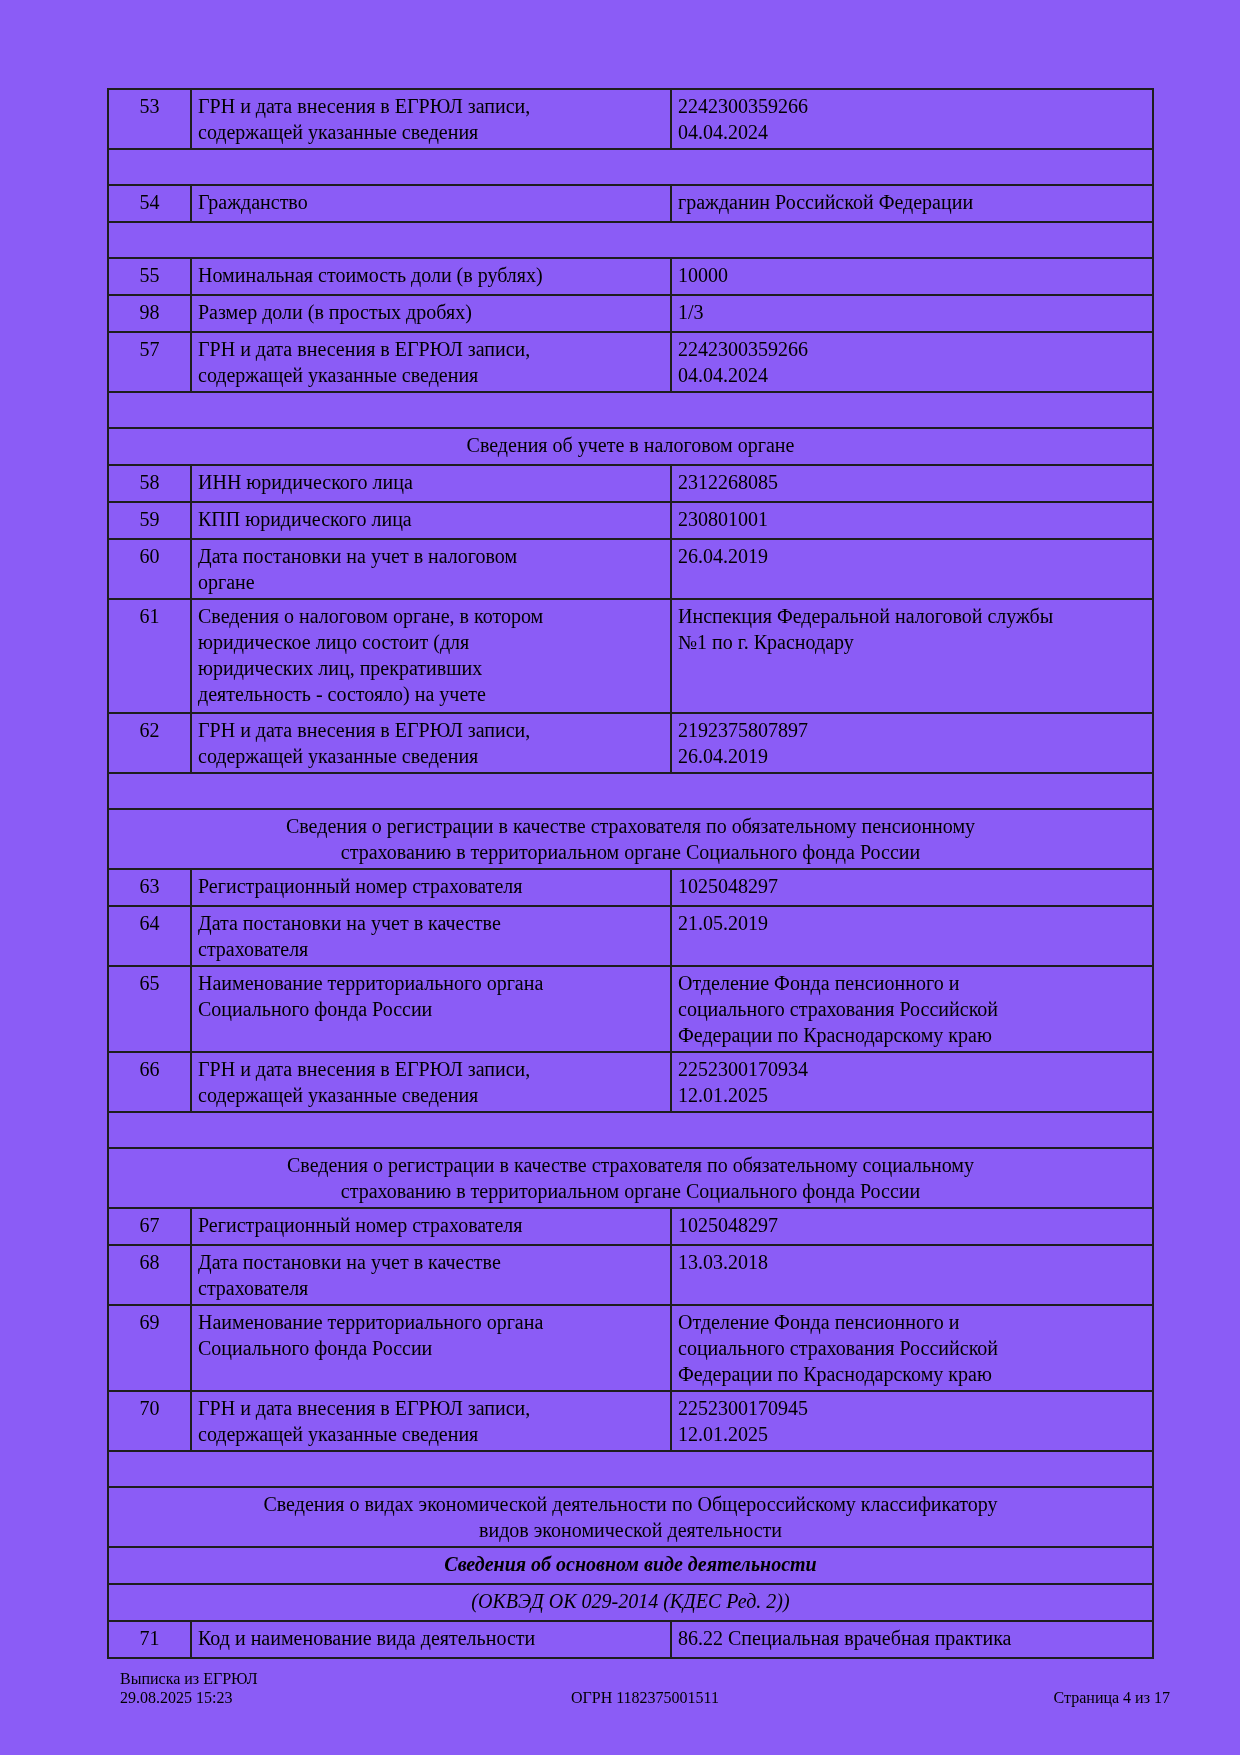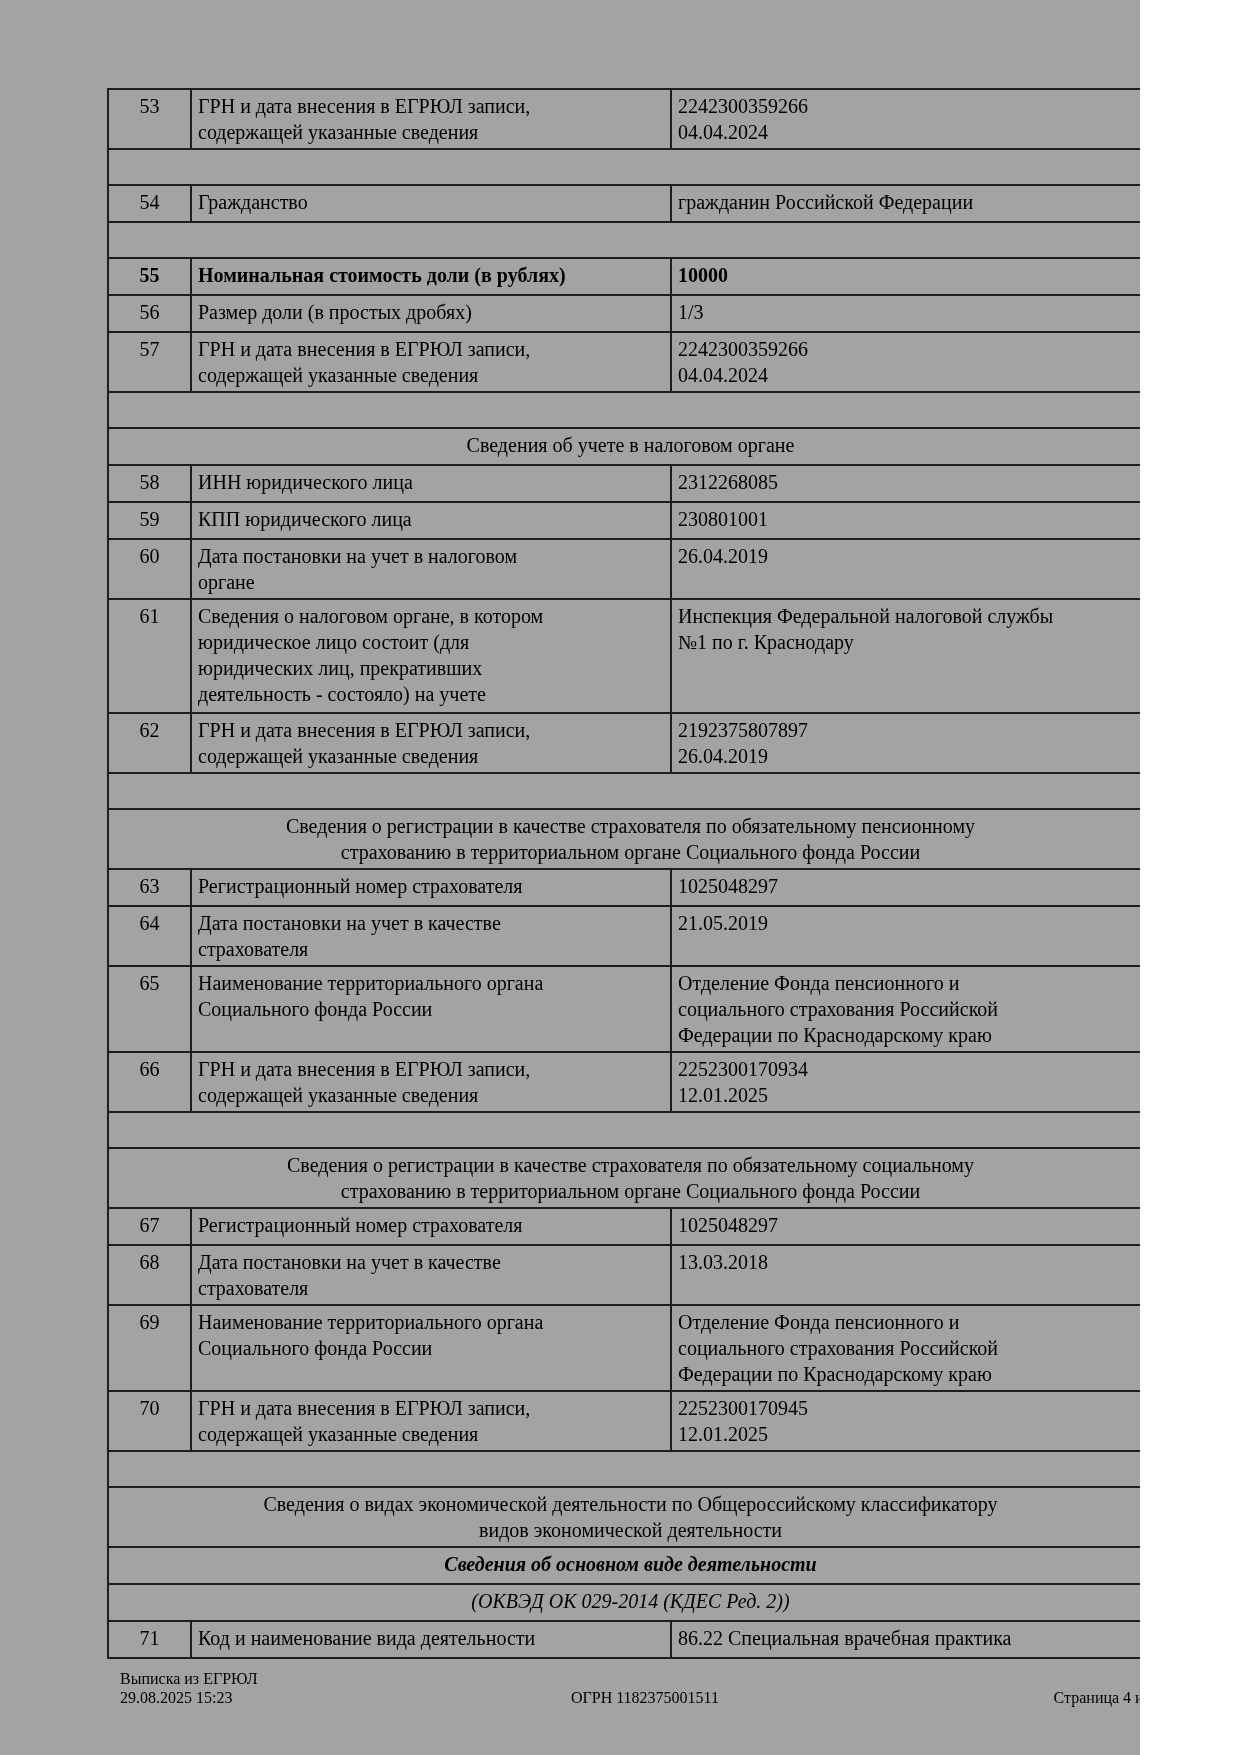--- a/index.html
+++ b/index.html
@@ -1,19 +1,19 @@
 <!DOCTYPE html>
 <html><head>
 <meta charset="utf-8">
 <style>
   html,body { margin:0; padding:0; background:#ffffff; }
   .page {
     position:relative;
-    width:1140px; height:1755px;
-    background:#a3a3a3;
+    width:1240px; height:1755px;
+    background:#8b5cf6;
     font-family:"Liberation Serif", serif;
     color:#000;
     overflow:hidden;
   }
   table.egrul {
     position:absolute; left:107px; top:88px;
     width:1045px;
     border-collapse:collapse;
     table-layout:fixed;
   }
@@ -80,27 +80,27 @@
           <td colspan="3" class="spacer"></td>
         </tr>
         <tr style="height: 37px;">
           <td class="num">54</td>
           <td class="label">Гражданство</td>
           <td class="value">гражданин Российской Федерации</td>
         </tr>
         <tr style="height: 36px;">
           <td colspan="3" class="spacer"></td>
         </tr>
-        <tr style="height: 37px; font-weight: bold;">
+        <tr style="height: 37px;">
           <td class="num">55</td>
           <td class="label">Номинальная стоимость доли (в рублях)</td>
           <td class="value">10000</td>
         </tr>
         <tr style="height: 37px;">
-          <td class="num">56</td>
+          <td class="num">98</td>
           <td class="label">Размер доли (в простых дробях)</td>
           <td class="value">1/3</td>
         </tr>
         <tr style="height: 57px;">
           <td class="num">57</td>
           <td class="label">ГРН и дата внесения в ЕГРЮЛ записи,
 содержащей указанные сведения</td>
           <td class="value">2242300359266
 04.04.2024</td>
         </tr>

